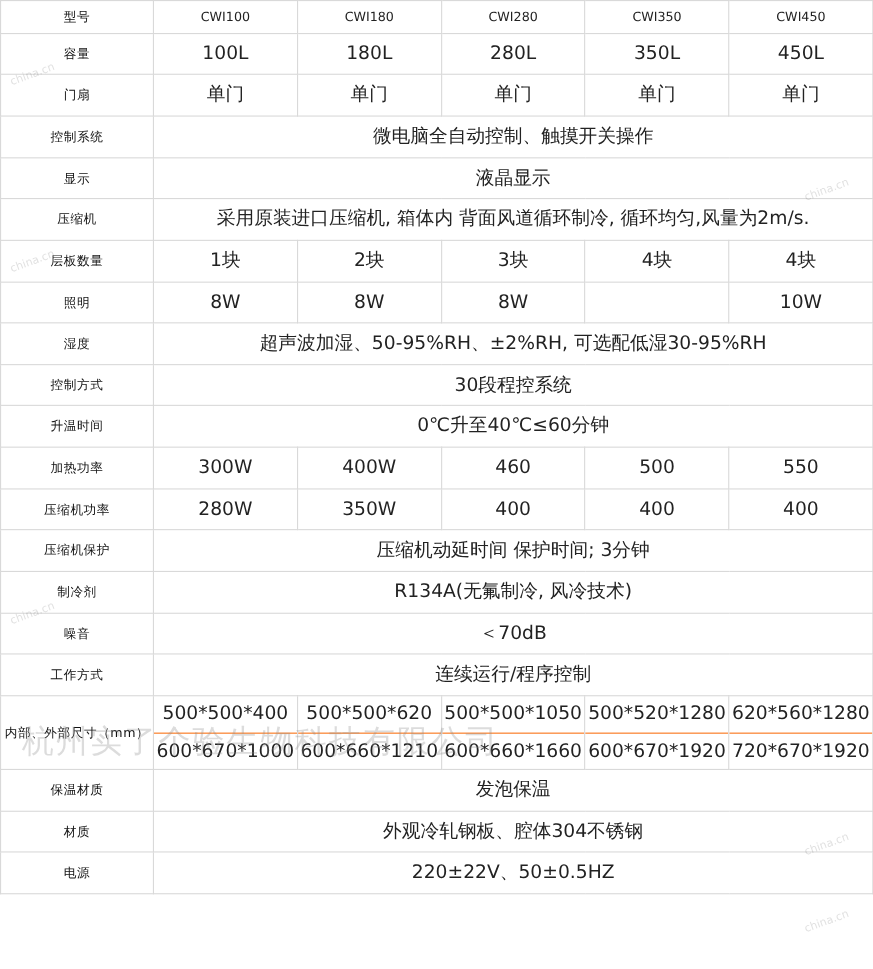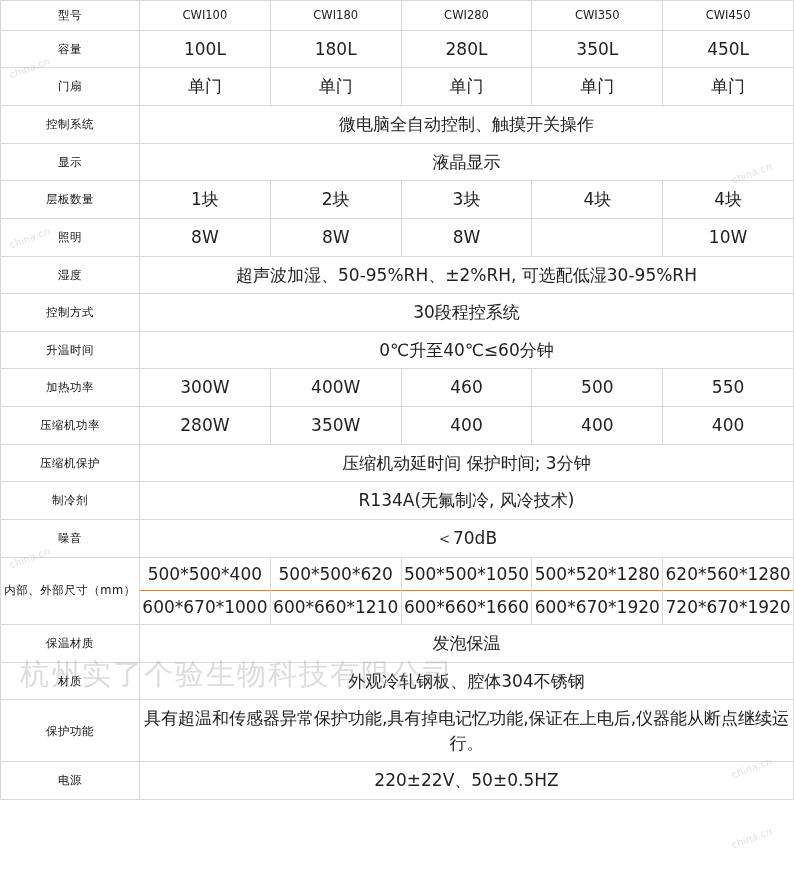--- a/index.html
+++ b/index.html
@@ -116,20 +116,24 @@
       <tr>
         <td class="label">控制系统</td>
         <td class="val" colspan="5">微电脑全自动控制、触摸开关操作</td>
       </tr>
 
       <tr>
         <td class="label">显示</td>
         <td class="val" colspan="5">液晶显示</td>
       </tr>
 
+      <tr>
+        <td class="label">压缩机</td>
+        <td class="val" colspan="5">采用原装进口压缩机, 箱体内 背面风道循环制冷, 循环均匀,风量为2m/s.</td>
+      </tr>
 
 
       <tr>
         <td class="label">层板数量</td>
         <td class="val">1块</td>
         <td class="val">2块</td>
         <td class="val">3块</td>
         <td class="val">4块</td>
         <td class="val">4块</td>
       </tr>
@@ -186,20 +190,24 @@
       <tr>
         <td class="label">制冷剂</td>
         <td class="val" colspan="5">R134A(无氟制冷, 风冷技术)</td>
       </tr>
 
       <tr>
         <td class="label">噪音</td>
         <td class="val" colspan="5">＜70dB</td>
       </tr>
 
+      <tr>
+        <td class="label">工作方式</td>
+        <td class="val" colspan="5">连续运行/程序控制</td>
+      </tr>
 
 
       <tr>
         <td class="label">内部、外部尺寸（mm）</td>
         <td class="val dual-cell">
           <span class="sub-row">500*500*400</span>
           <span class="sub-row">600*670*1000</span>
         </td>
         <td class="val dual-cell">
           <span class="sub-row">500*500*620</span>
@@ -222,24 +230,20 @@
       <tr>
         <td class="label">保温材质</td>
         <td class="val" colspan="5">发泡保温</td>
       </tr>
 
       <tr>
         <td class="label">材质</td>
         <td class="val" colspan="5">外观冷轧钢板、腔体304不锈钢</td>
       </tr>
 
-      <tr>
-        <td class="label">保护功能</td>
-        <td class="val" colspan="5">具有超温和传感器异常保护功能,具有掉电记忆功能,保证在上电后,仪器能从断点继续运行。</td>
-      </tr>
 
       <tr>
         <td class="label">电源</td>
         <td class="val" colspan="5">220±22V、50±0.5HZ</td>
       </tr>
 
     </tbody>
   </table>
 
   <div class="wm-big">杭州实了个验生物科技有限公司</div>

